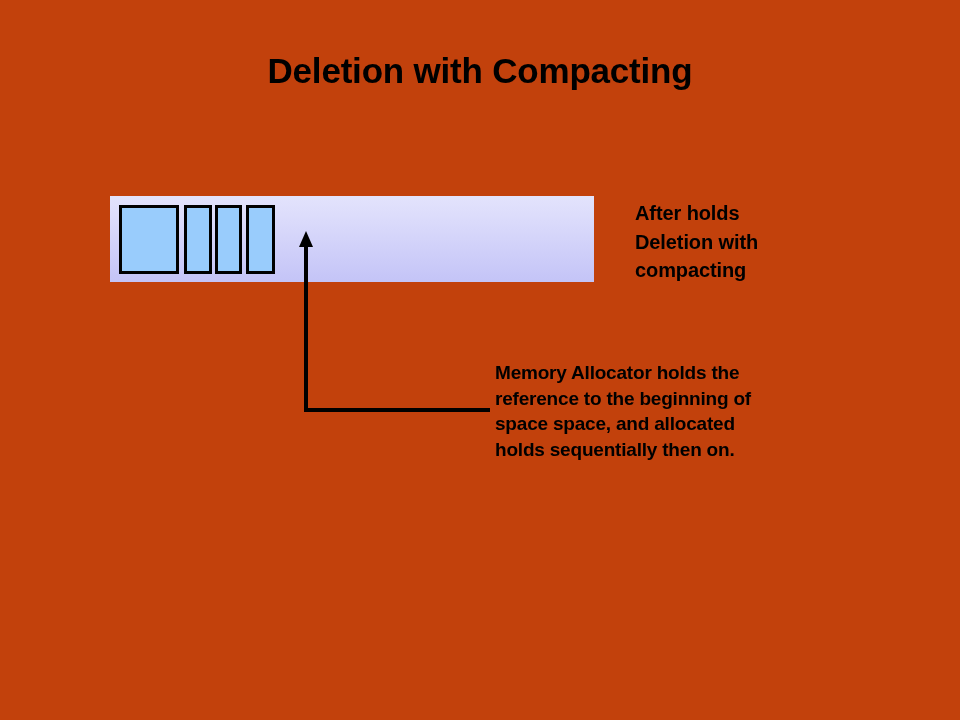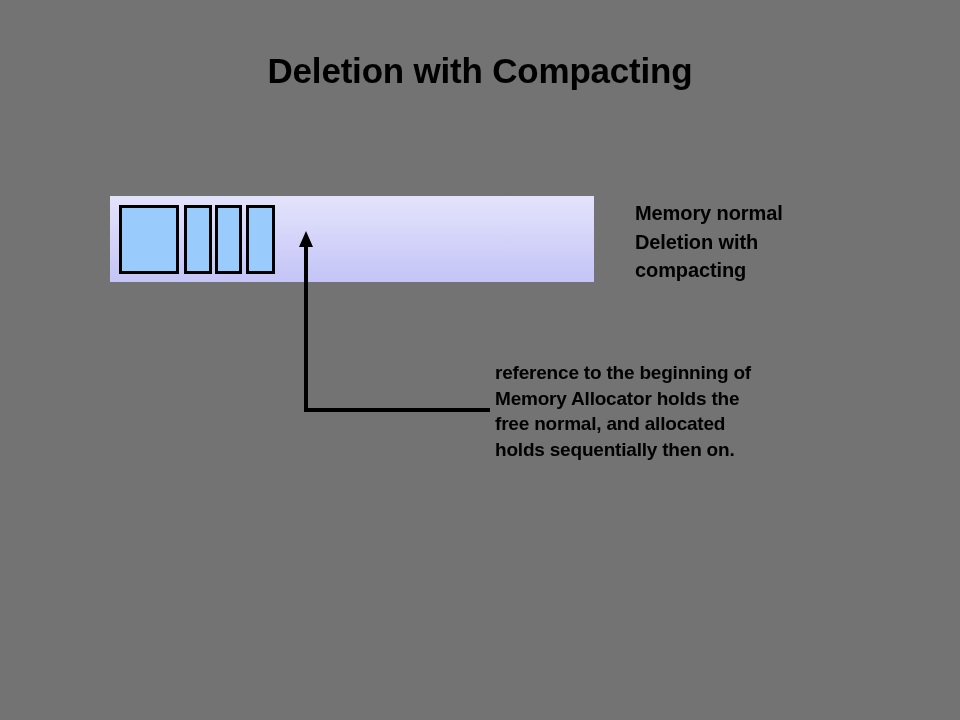--- a/index.html
+++ b/index.html
@@ -9,21 +9,21 @@
     background: #ffffff;
   }
   body {
     font-family: "Liberation Sans", sans-serif;
     -webkit-font-smoothing: antialiased;
   }
   #slide {
     position: relative;
     width: 960px;
     height: 720px;
-    background: #737373;
+    background: #c2410c;
     overflow: hidden;
   }
 
   
   #slide-title {
     position: absolute;
     left: 0;
     top: 50px;
     width: 960px;
     text-align: center;
@@ -130,25 +130,25 @@
   <div class="mem-block" id="mem-block-1"></div>
   <div class="mem-block" id="mem-block-2"></div>
   <div class="mem-block" id="mem-block-3"></div>
   <div class="mem-block" id="mem-block-4"></div>
 
   <div id="leader-horizontal"></div>
   <div id="leader-vertical"></div>
   <div id="arrow-head"></div>
 
   <div id="label-after-deletion">
-    <span class="cl-line">Memory normal</span>
+    <span class="cl-line">After holds</span>
     <span class="cl-line">Deletion with</span>
     <span class="cl-line">compacting</span>
   </div>
 
   <div id="label-allocator-note">
+    <span class="cl-line">Memory Allocator holds the</span>
     <span class="cl-line">reference to the beginning of</span>
-    <span class="cl-line">Memory Allocator holds the</span>
-    <span class="cl-line">free normal, and allocated</span>
+    <span class="cl-line">space space, and allocated</span>
     <span class="cl-line">holds sequentially then on.</span>
   </div>
 
 </div>
 
 </body></html>

